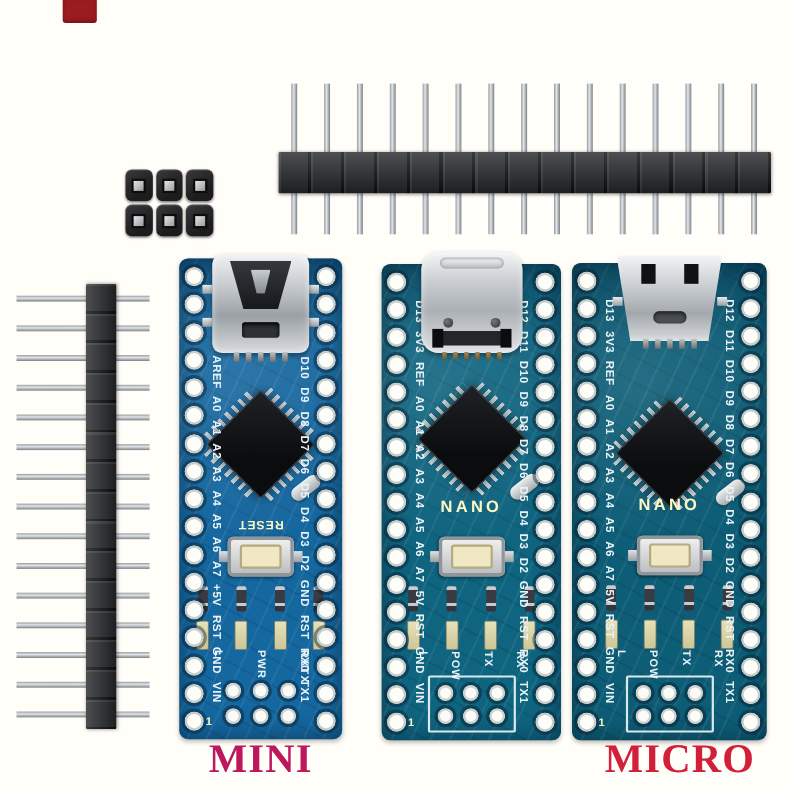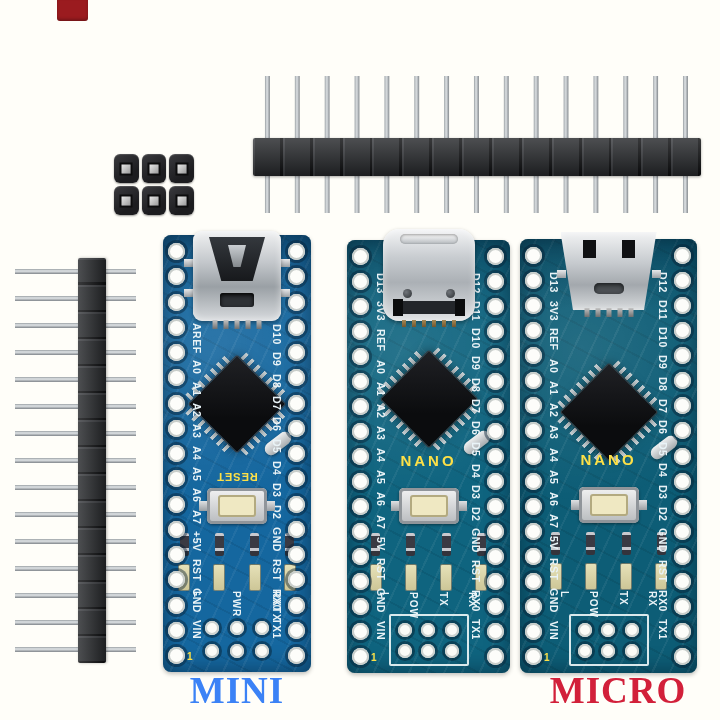--- a/index.html
+++ b/index.html
@@ -69,21 +69,21 @@
   .stub.top{top:-8px;} .stub.bottom{bottom:-8px;}
   .stub.left,.stub.right{top:5px;bottom:5px;width:8px;
        background:repeating-linear-gradient(0deg,#cdd7db 0 3.5px,transparent 3.5px 8.6px);}
   .stub.left{left:-8px;} .stub.right{right:-8px;}
   
   .crystal{position:absolute;right:18px;top:202px;width:30px;height:13px;border-radius:7px;
            transform:rotate(-38deg);background:linear-gradient(180deg,#eef0f1,#a6abae);
            box-shadow:0 1px 3px rgba(0,0,0,.45);z-index:2;}
   .typec .crystal{top:196px;}
   
-  .silk{position:absolute;color:#fde047;font-weight:700;z-index:3;}
+  .silk{position:absolute;color:#fef9c3;font-weight:700;z-index:3;}
   .reset-text{left:50%;top:236px;transform:translateX(-50%) rotate(180deg);font-size:11px;letter-spacing:1px;}
   .nano-text{left:50%;top:212px;transform:translateX(-50%);font-size:15px;letter-spacing:3px;}
   .pin1{left:24px;bottom:10px;font-size:10px;}
   
   .button{position:absolute;left:50%;transform:translateX(-50%);width:60px;height:36px;border-radius:5px;
           background:linear-gradient(180deg,#f3f3f3,#b7babd);box-shadow:0 1px 3px rgba(0,0,0,.45),
           inset 0 0 0 3px #90959a;z-index:3;}
   .typec .button,.micro .button{top:248px;} .mini .button{top:253px;}
   .button::before,.button::after{content:"";position:absolute;top:13px;width:8px;height:10px;
           background:linear-gradient(180deg,#dfe1e3,#9b9fa3);}
@@ -605,16 +605,16 @@
         <span class="ihole"></span>
         <span class="ihole"></span>
         <span class="ihole"></span>
         <span class="ihole"></span>
         <span class="ihole"></span>
         <span class="ihole"></span>
       </div>
     <div class="silk pin1">1</div>
   </div>
 
-  <div class="caption cap-mini" style="color: #3b82f6; text-align: center;">MINI</div>
+  <div class="caption cap-mini" style="color: #be185d; text-align: center;">MINI</div>
   <div class="caption cap-micro" style="color: rgb(210, 32, 58); text-align: center;">MICRO</div>
 
 </div>
 
 </body></html>

